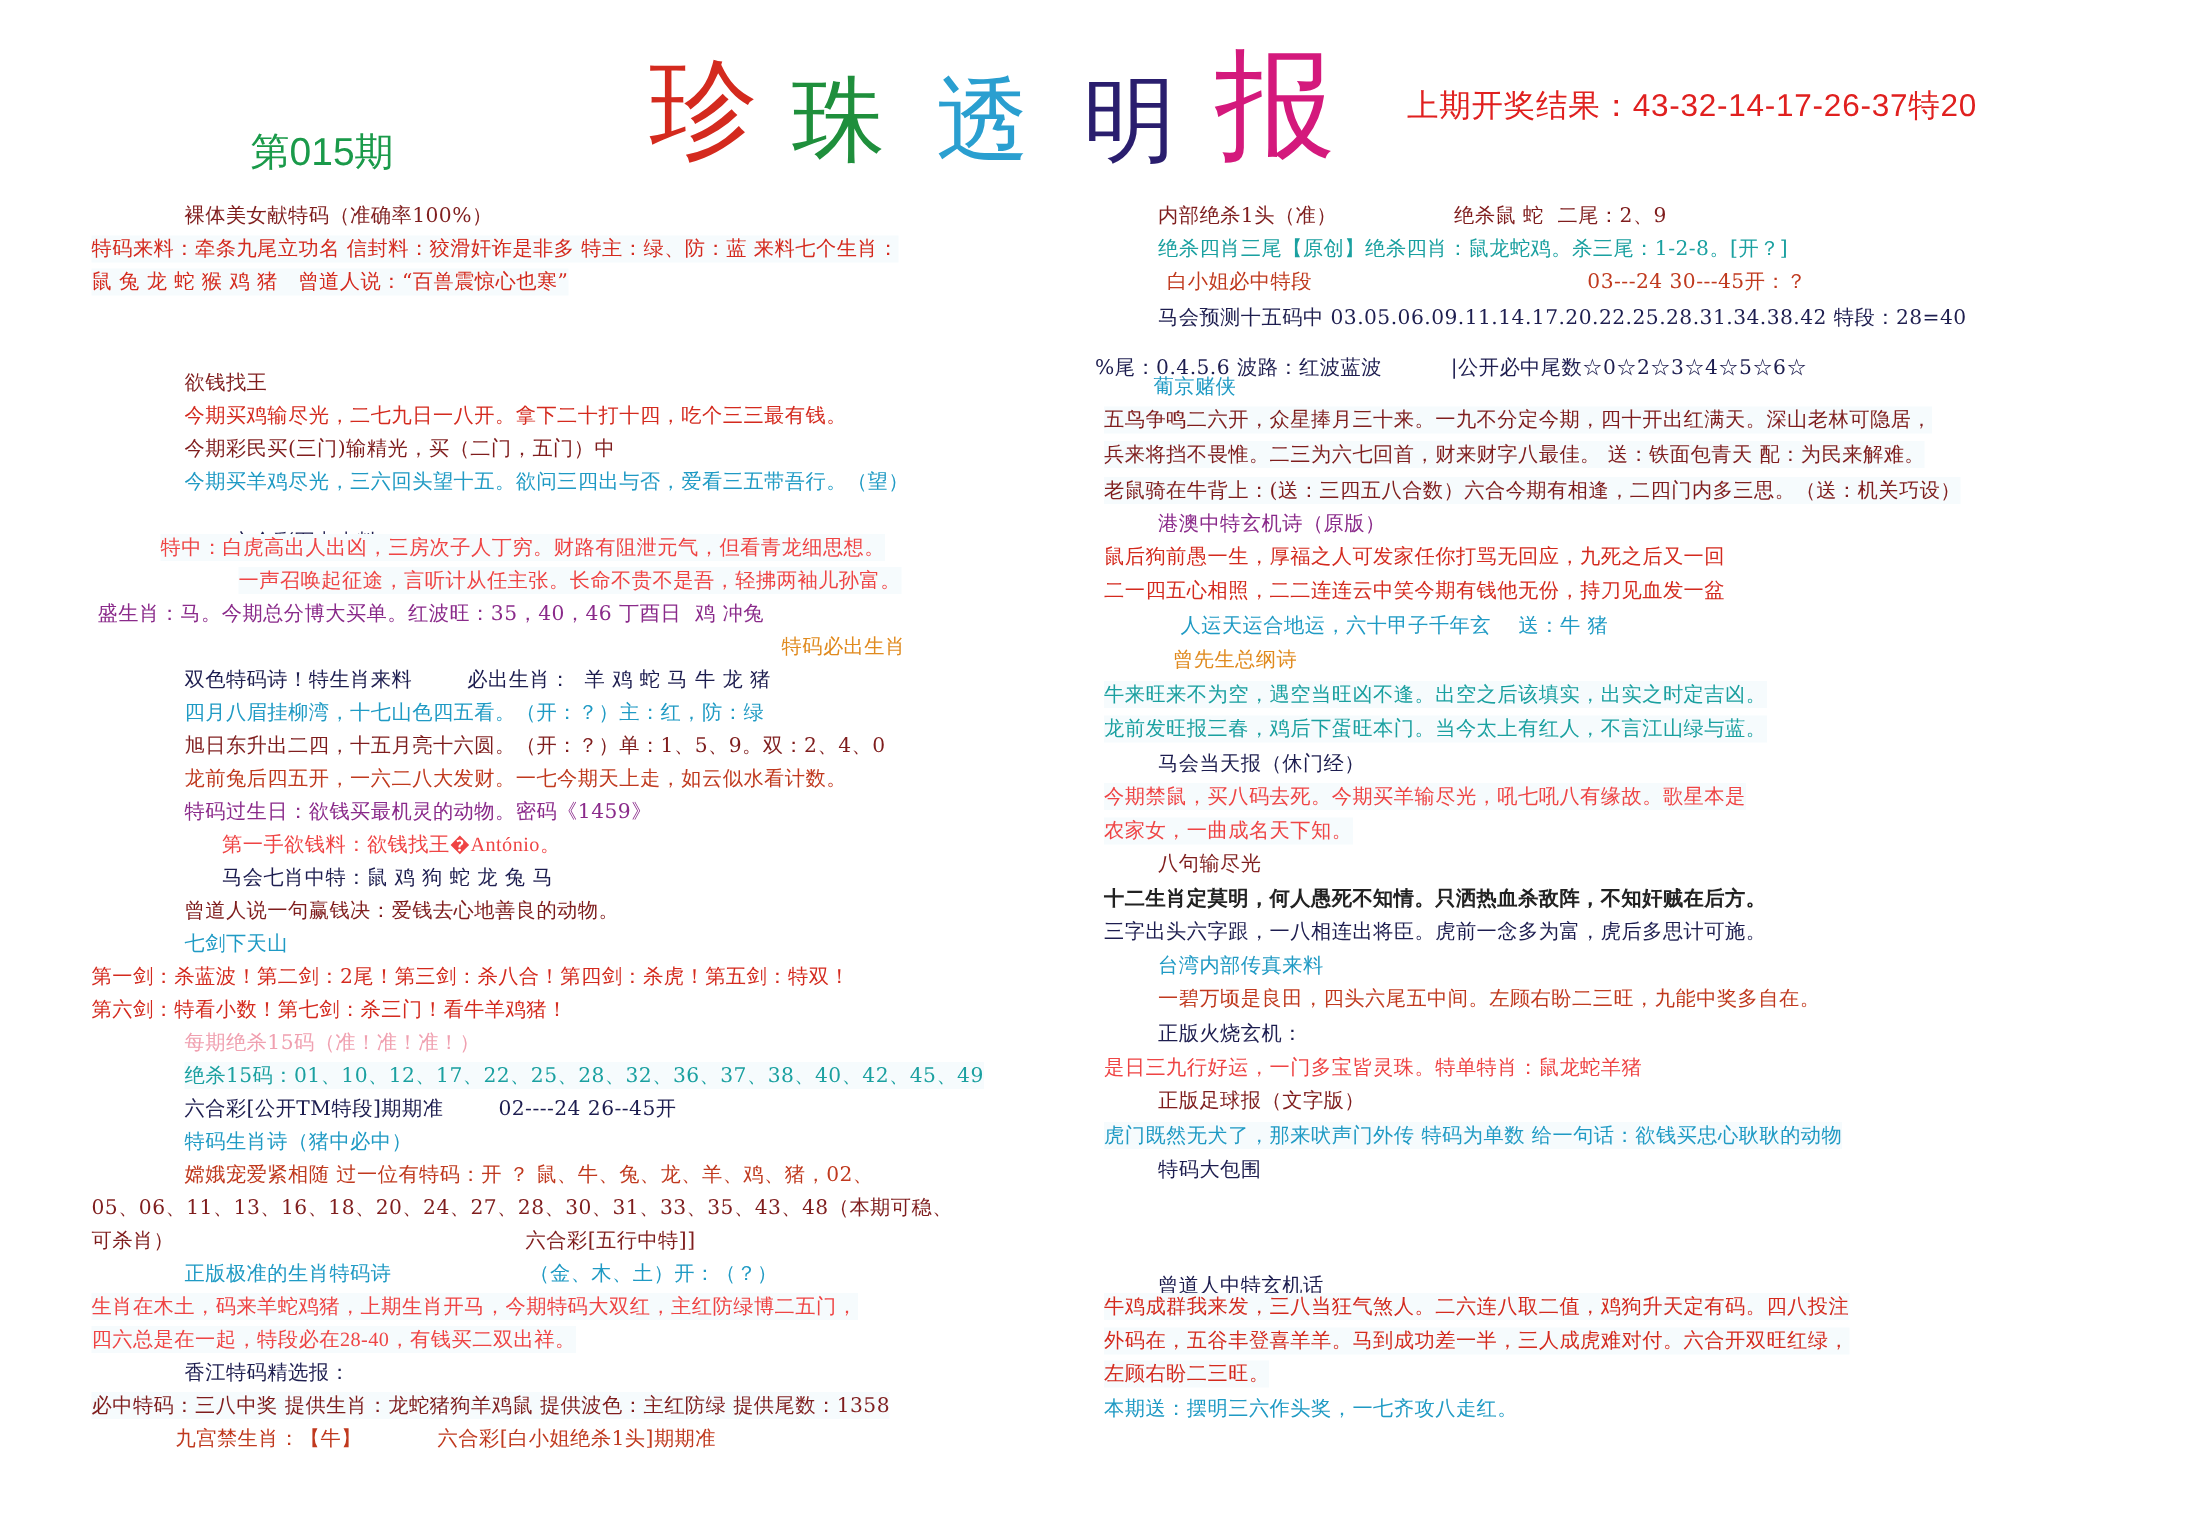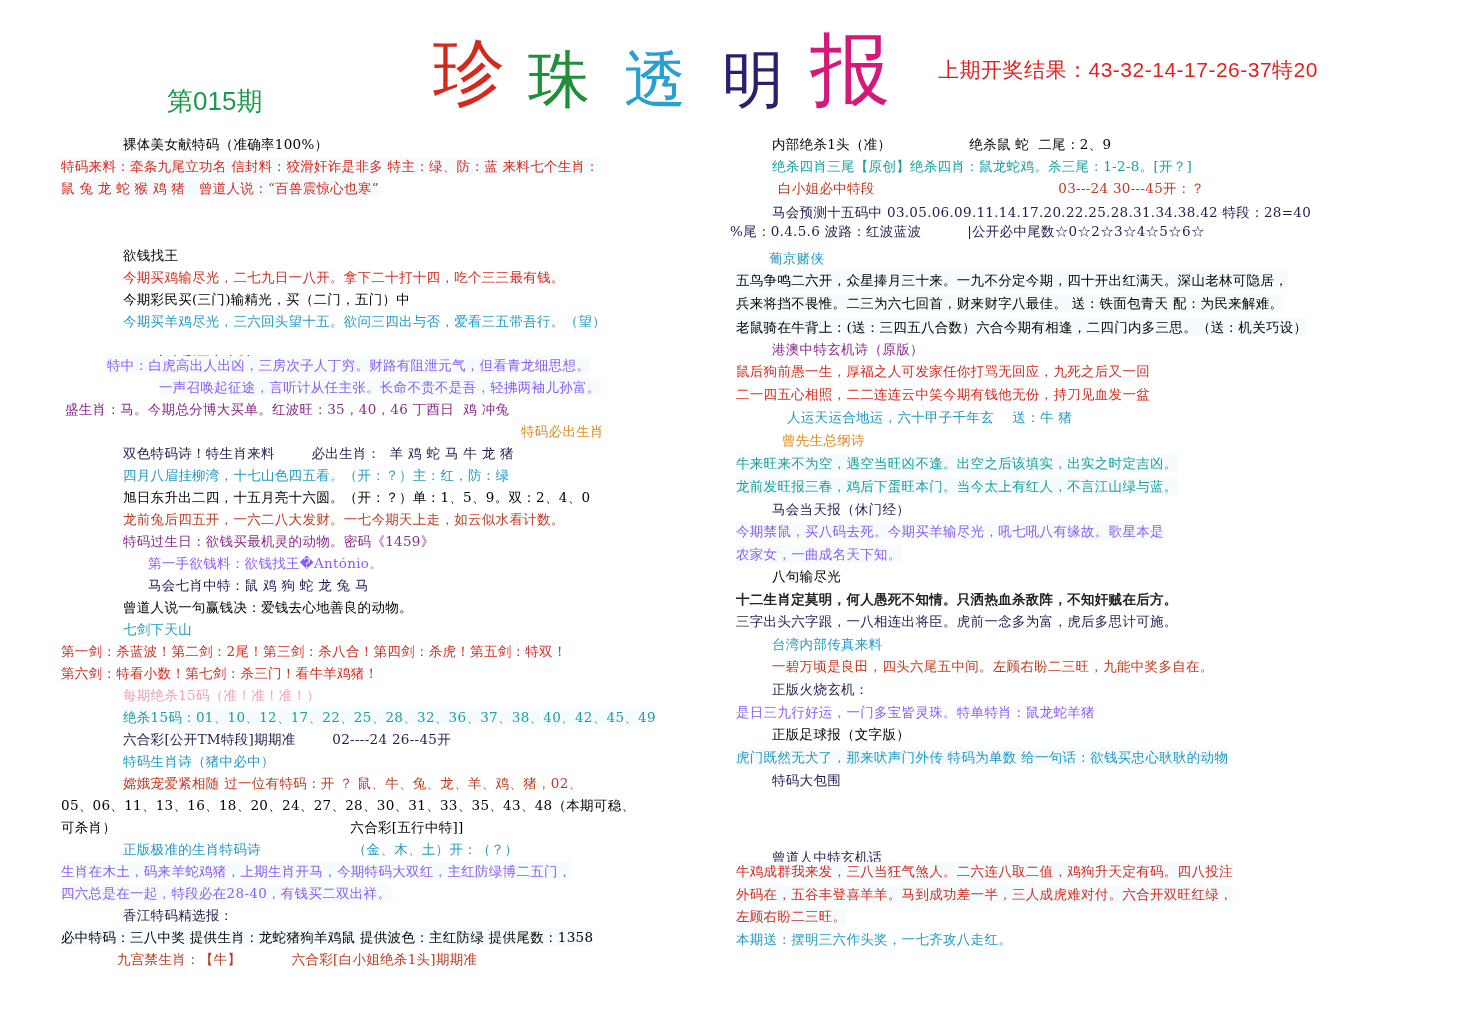--- a/index.html
+++ b/index.html
@@ -3,22 +3,22 @@
 <meta charset="utf-8">
 <style>
   html, body { margin:0; padding:0; background:#ffffff; }
   body { width:1457px; height:1023px; position:relative; overflow:hidden;
          font-family:"DejaVu Serif","Liberation Serif",serif; }
   .ln { position:absolute; white-space:pre; font-size:13.5px; line-height:18px; letter-spacing:0.3px; }
   .bg { background:#f6fbfd; }
   .title-char { position:absolute; font-family:"DejaVu Serif","Liberation Serif",serif; font-size:72px; line-height:80px; }
   .issue { position:absolute; left:167px; top:84px; font-family:"Liberation Sans","DejaVu Sans",sans-serif; font-size:26px; color:#1a9a4a; }
   .result { position:absolute; left:938px; top:56px; font-family:"Liberation Sans","DejaVu Sans",sans-serif; font-size:21px; color:#e0201f; letter-spacing:0.5px; }
-  .c-green{color:#000000;} .c-red{color:#d42a1e;text-align:right;} .c-blue{color:#1f9ac4;} .c-navy{color:#1d1d4f;}
-  .c-mag{color:#8b5cf6;} .c-orange{color:#e08a1e;} .c-pink{color:#f0a0b0;} .c-purple{color:#8a2a8a;}
+  .c-green{color:#7f1d1d;} .c-red{color:#d42a1e;text-align:right;} .c-blue{color:#1f9ac4;} .c-navy{color:#1d1d4f;}
+  .c-mag{color:#ef4444;font-family:Liberation Serif, serif;} .c-orange{color:#e08a1e;} .c-pink{color:#f0a0b0;} .c-purple{color:#8a2a8a;}
   .c-brown{color:#c0391e;} .c-teal{color:#1aa0a0;} .c-dark{color:#222;font-weight:bold;}
 </style>
 </head>
 <body>
 
 <div>
   <span class="title-char" style="left:433px;top:32px;color:#d42a1e">珍</span>
   <span class="title-char" style="left:528px;top:40px;color:#1f8f3c;font-size:62px">珠</span>
   <span class="title-char" style="left:624px;top:40px;color:#2a9fd0;font-size:62px">透</span>
   <span class="title-char" style="left:722px;top:40px;color:#2a1e6e;font-size:62px">明</span>
@@ -64,21 +64,21 @@
   <div class="ln c-navy" style="left:123px;top:906px">香江特码精选报：</div>
   <div class="ln c-green bg" style="left:61px;top:928px">必中特码：三八中奖 提供生肖：龙蛇猪狗羊鸡鼠 提供波色：主红防绿 提供尾数：1358</div>
   <div class="ln c-brown" style="left:117px;top:950px">九宫禁生肖：【牛】           六合彩[白小姐绝杀1头]期期准</div>
 </div>
 
 <div>
   <div class="ln c-green" style="left:772px;top:135px">内部绝杀1头（准）                 绝杀鼠 蛇  二尾：2、9</div>
   <div class="ln c-teal" style="left:772px;top:157px">绝杀四肖三尾【原创】绝杀四肖：鼠龙蛇鸡。杀三尾：1-2-8。[开？]</div>
   <div class="ln c-brown" style="left:778px;top:179px">白小姐必中特段                                        03---24 30---45开：？</div>
   <div class="ln c-navy" style="left:772px;top:203px">马会预测十五码中 03.05.06.09.11.14.17.20.22.25.28.31.34.38.42 特段：28=40</div>
-  <div class="ln c-navy" style="left:730px;top:222px">%尾：0.4.5.6 波路：红波蓝波          |公开必中尾数☆0☆2☆3☆4☆5☆6☆</div>
+  <div class="ln c-navy" style="left:730px;top:236px">%尾：0.4.5.6 波路：红波蓝波          |公开必中尾数☆0☆2☆3☆4☆5☆6☆</div>
   <div class="ln c-blue" style="left:769px;top:249px">葡京赌侠</div>
   <div class="ln c-green bg" style="left:736px;top:271px">五鸟争鸣二六开，众星捧月三十来。一九不分定今期，四十开出红满天。深山老林可隐居，</div>
   <div class="ln c-green bg" style="left:736px;top:294px">兵来将挡不畏惟。二三为六七回首，财来财字八最佳。 送：铁面包青天 配：为民来解难。</div>
   <div class="ln c-green bg" style="left:736px;top:318px">老鼠骑在牛背上：(送：三四五八合数）六合今期有相逢，二四门内多三思。（送：机关巧设）</div>
   <div class="ln c-purple" style="left:772px;top:340px">港澳中特玄机诗（原版）</div>
   <div class="ln c-red" style="left:736px;top:362px">鼠后狗前愚一生，厚福之人可发家任你打骂无回应，九死之后又一回</div>
   <div class="ln c-red" style="left:736px;top:385px">二一四五心相照，二二连连云中笑今期有钱他无份，持刀见血发一盆</div>
   <div class="ln c-blue" style="left:787px;top:408px">人运天运合地运，六十甲子千年玄    送：牛 猪</div>
   <div class="ln c-orange" style="left:782px;top:431px">曾先生总纲诗</div>
   <div class="ln c-teal bg" style="left:736px;top:454px">牛来旺来不为空，遇空当旺凶不逢。出空之后该填实，出实之时定吉凶。</div>

